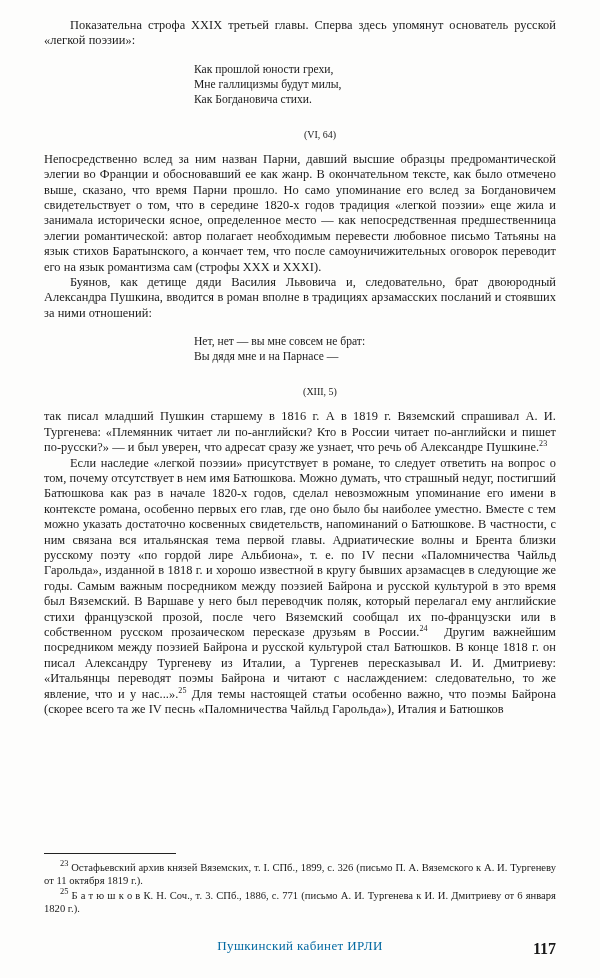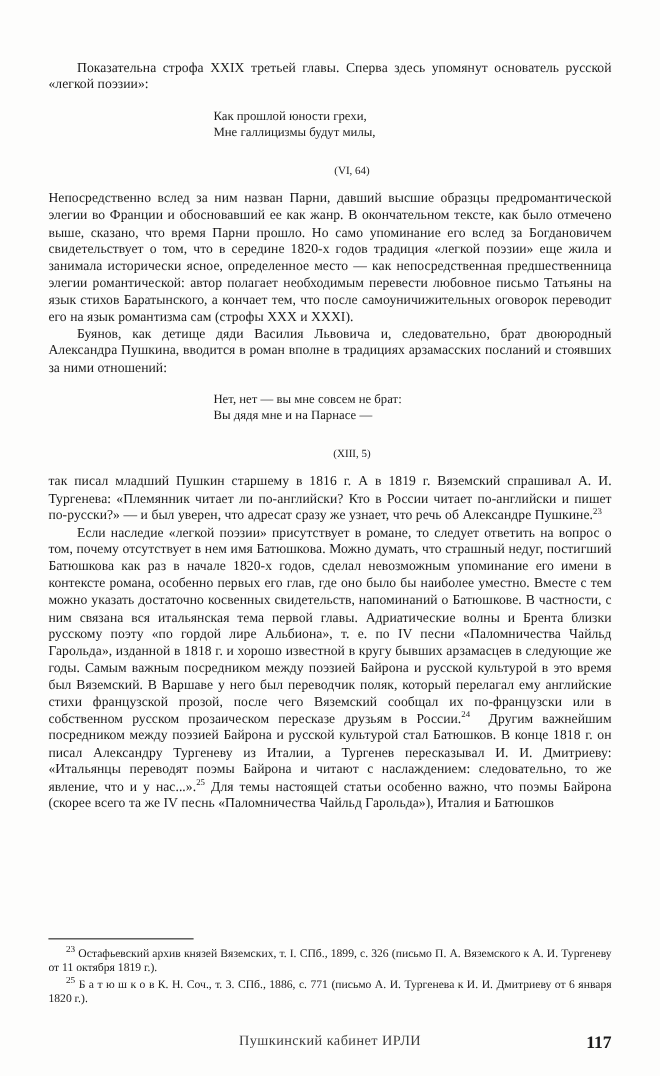--- a/index.html
+++ b/index.html
@@ -13,21 +13,21 @@
     font-family: "Liberation Serif", serif;
     color: #1a1a1a;
     position: relative;
     overflow: hidden;
   }
   .page {
     position: relative;
     width: 600px;
     height: 978px;
     box-sizing: border-box;
-    padding: 54px 44px 20px 44px;
+    padding: 18px 44px 20px 44px;
     background: #fdfdfc;
   }
   .para {
     font-size: 12.4px;
     line-height: 15.4px;
     text-align: justify;
     text-indent: 26px;
     margin: 0;
     hyphens: manual;
     letter-spacing: 0.05px;
@@ -87,21 +87,21 @@
     right: 0;
     bottom: 20px;
     height: 20px;
   }
   .stamp {
     position: absolute;
     left: 0;
     right: 0;
     text-align: center;
     font-size: 13px;
-    color: #404040;
+    color: #0369a1;
     font-family: "Liberation Serif", serif;
     letter-spacing: 0.4px;
   }
   .pagenum {
     position: absolute;
     right: 44px;
     bottom: 20px;
     font-size: 16px;
     font-weight: bold;
   }
@@ -112,20 +112,21 @@
 </head>
 <body>
 
 <div class="page">
 
   <p class="para first-line-block">Показательна строфа XXIX третьей главы. Сперва здесь упомянут основатель русской «легкой поэзии»:</p>
 
   <div class="verse">
     <div class="vline">Как прошлой юности грехи,</div>
     <div class="vline">Мне галлицизмы будут милы,</div>
+    <div class="vline">Как Богдановича стихи.</div>
   </div>
   <div class="verse-ref">(VI, 64)</div>
 
   <p class="para noindent">Непосредственно вслед за ним назван Парни, давший высшие образцы предромантической элегии во Франции и обосновавший ее как жанр. В окончательном тексте, как было отмечено выше, сказано, что время Парни прошло. Но само упоминание его вслед за Богдановичем свидетельствует о том, что в середине 1820-х годов традиция «легкой поэзии» еще жила и занимала исторически ясное, определенное место — как непосредственная предшественница элегии романтической: автор полагает необходимым перевести любовное письмо Татьяны на язык стихов Баратынского, а кончает тем, что после самоуничижительных оговорок переводит его на язык романтизма сам (строфы XXX и XXXI).</p>
 
   <p class="para">Буянов, как детище дяди Василия Львовича и, следовательно, брат двоюродный Александра Пушкина, вводится в роман вполне в традициях арзамасских посланий и стоявших за ними отношений:</p>
 
   <div class="verse">
     <div class="vline">Нет, нет — вы мне совсем не брат:</div>
     <div class="vline">Вы дядя мне и на Парнасе —</div>

